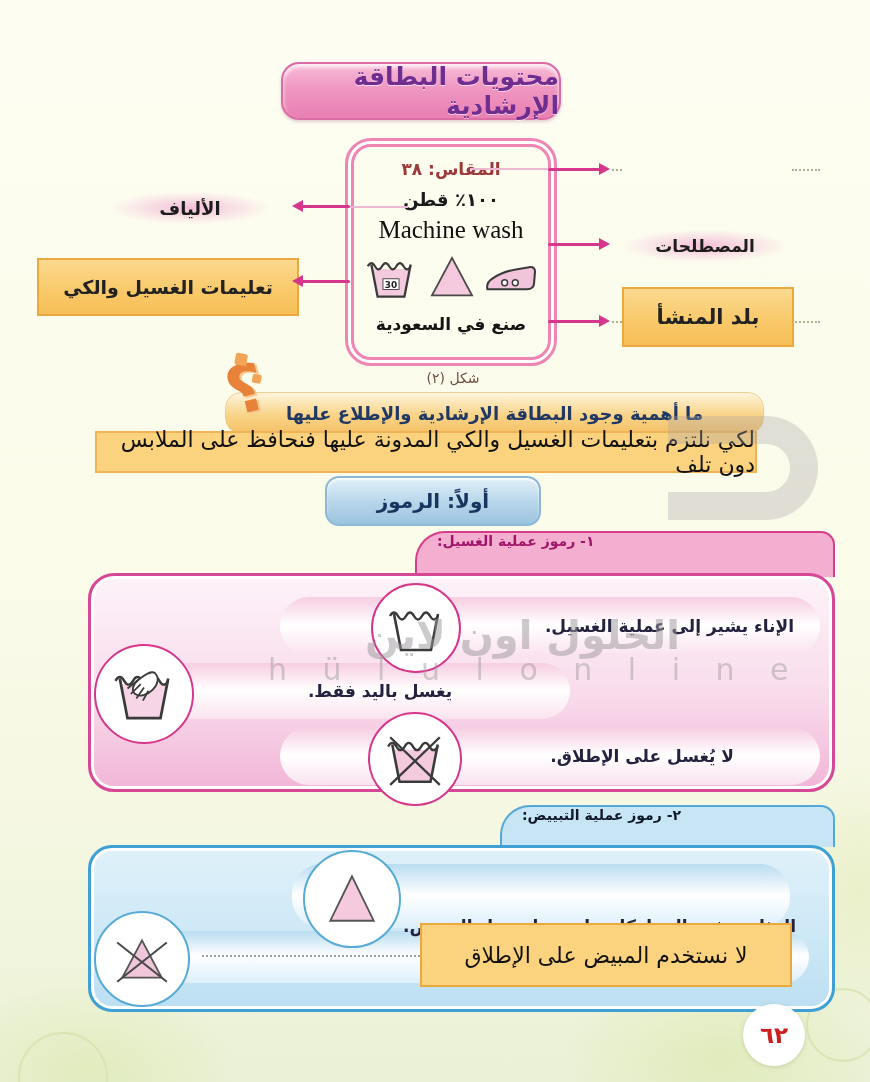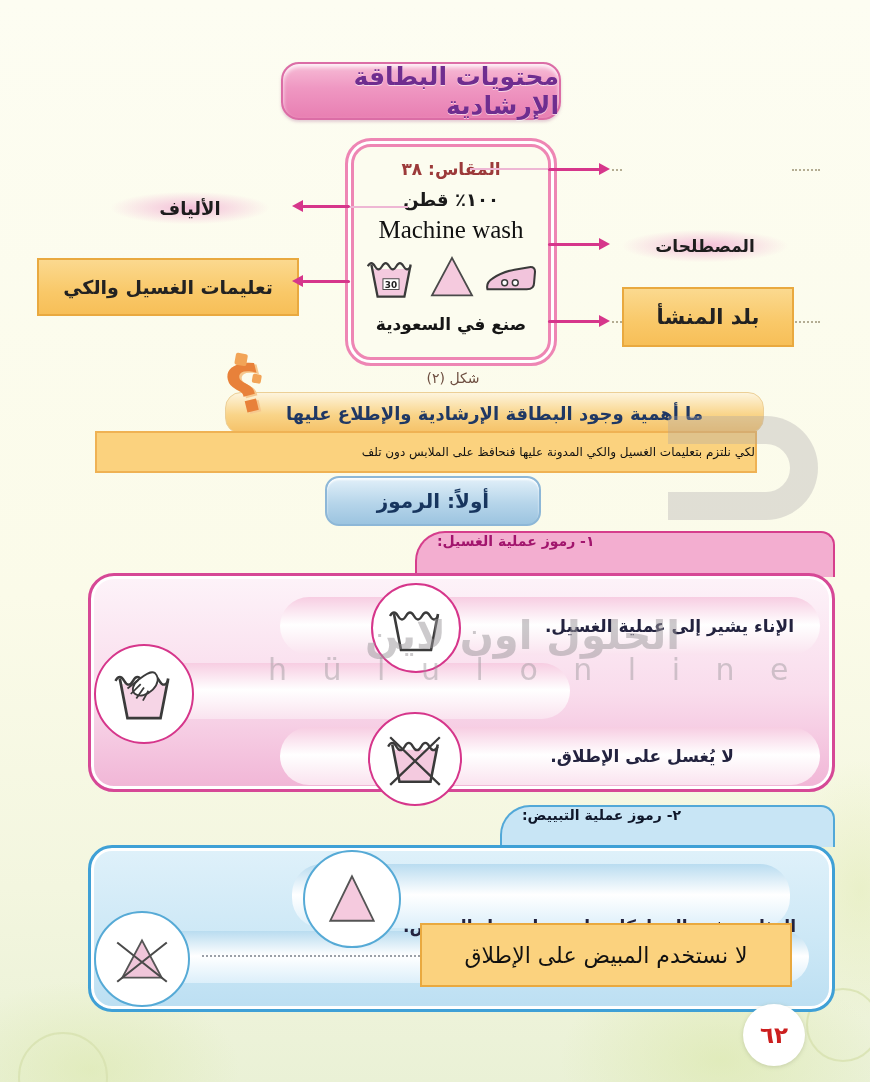--- a/index.html
+++ b/index.html
@@ -63,21 +63,21 @@
   .banner{
     left:225px; top:392px; width:537px; height:40px; border-radius:16px; z-index:3;
     background:linear-gradient(180deg,#fdf4dd 0%,#f9d488 55%,#f5c167 100%);
     border:1px solid #eccf96; display:flex; align-items:center; justify-content:center;
     color:#1f3864; font-weight:bold; font-size:18px;
   }
   .answer1{
     left:95px; top:431px; width:662px; height:42px; z-index:5;
     background:#fbd27e; border:2px solid #efb254; box-sizing:border-box;
     display:flex; align-items:center; 
-    color:#111; font-size:12px;
+    color:#111; font-size:22px;
   }
   .blue-btn{
     left:325px; top:476px; width:212px; height:46px; border-radius:14px; z-index:6;
     background:linear-gradient(180deg,#e2f0f9 0%,#b6d5ea 55%,#9cc4e0 100%);
     border:2px solid #8db7d7; box-shadow:inset 0 2px 2px rgba(255,255,255,.9);
     display:flex; align-items:center; justify-content:center;
     color:#17355e; font-weight:bold; font-size:20px;
   }
   
   .tab{position:absolute; box-sizing:border-box; display:flex; align-items:flex-start; z-index:2;
@@ -230,20 +230,21 @@
   <div class="pill pink" style="left:92px;top:663px;width:478px;height:56px;"></div>
   <div class="sym pink" style="left:94px;top:644px;width:96px;height:96px;">
     <svg width="66" height="62" viewBox="0 0 60 56">
       <polygon points="10,19 50,19 44,49 16,49" fill="#f6d5e6"></polygon>
       <path d="M4 16 q4 -7 8 0 q4 7 8 0 q4 -7 8 0 q4 7 8 0 q4 -7 8 0 q4 7 8 0" fill="none" stroke="#3a3a3a" stroke-width="2.2"></path>
       <path d="M8 14 L15 50 L45 50 L52 14" fill="none" stroke="#3a3a3a" stroke-width="2.5"></path>
       <path d="M40 9 C44 13 43 19 38 24 C33 29 26 31 22 28 C18 25 20 19 25 15 C29 12 36 6 40 9 Z" fill="#fff" stroke="#3a3a3a" stroke-width="1.7"></path>
       <path d="M25 15 L15 23 M27 19 L18 28 M30 22 L23 32 M34 25 L29 34" fill="none" stroke="#3a3a3a" stroke-width="1.6"></path>
     </svg>
   </div>
+  <div class="rowtext" style="left:225px;top:663px;width:310px;height:56px;line-height:56px;text-align:center;">يغسل باليد فقط.</div>
 
   <div class="pill pink" style="left:280px;top:727px;width:540px;height:58px;"></div>
   <div class="sym pink" style="left:368px;top:712px;width:90px;height:90px;">
     <svg width="62" height="58" viewBox="0 0 60 56">
       <polygon points="10,19 50,19 44,49 16,49" fill="#f4cadf"></polygon>
       <path d="M4 16 q4 -7 8 0 q4 7 8 0 q4 -7 8 0 q4 7 8 0 q4 -7 8 0 q4 7 8 0" fill="none" stroke="#3a3a3a" stroke-width="2.2"></path>
       <path d="M8 14 L15 50 L45 50 L52 14" fill="none" stroke="#3a3a3a" stroke-width="2.5"></path>
       <path d="M6 7 L54 53 M54 7 L6 53" fill="none" stroke="#3a3a3a" stroke-width="2.2"></path>
     </svg>
   </div>

